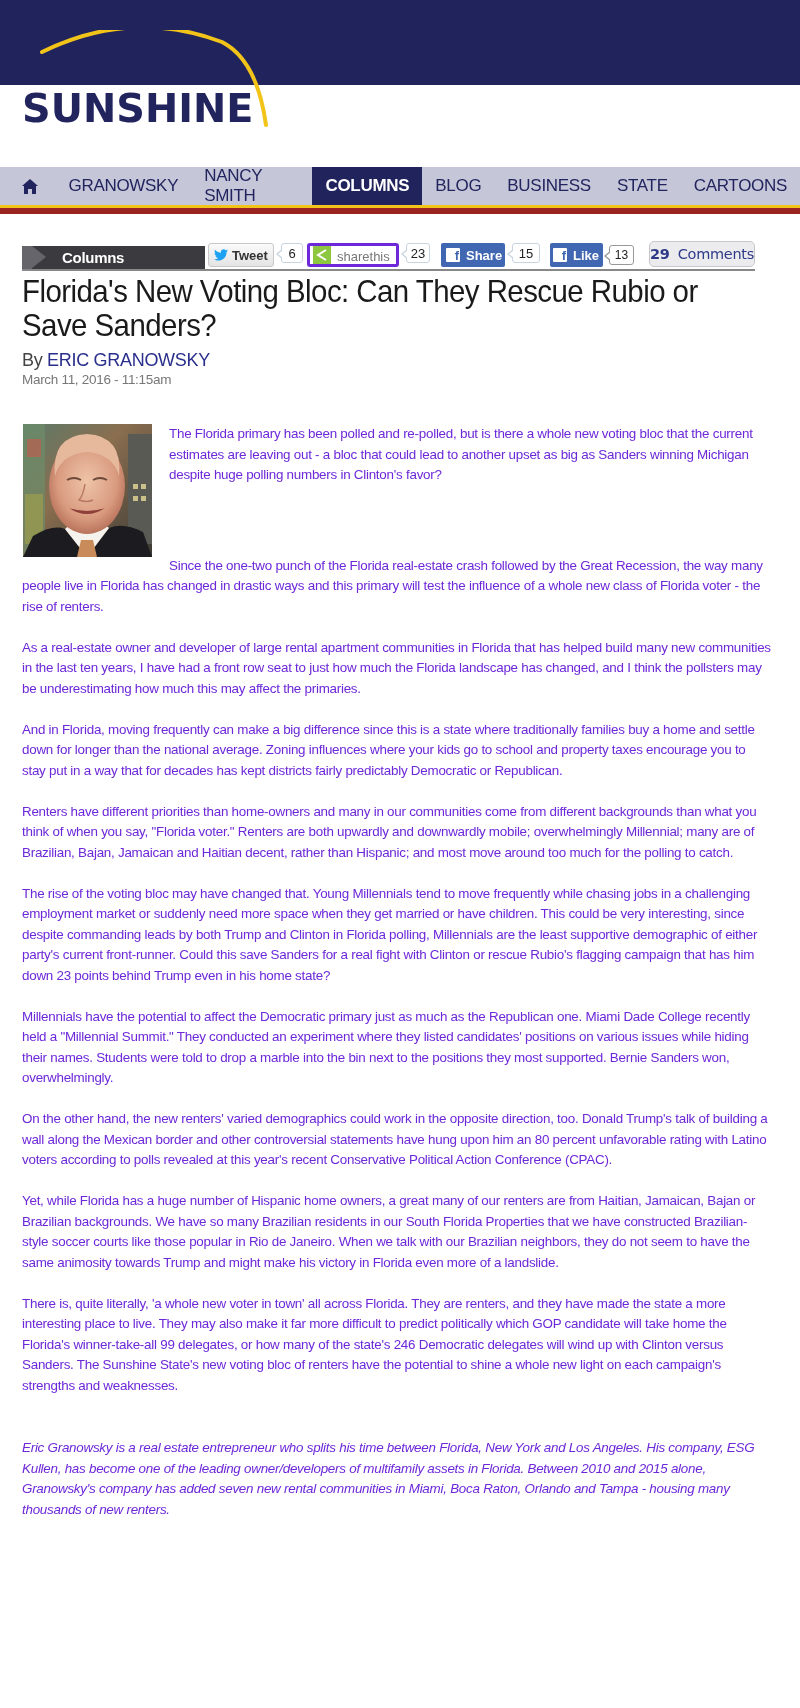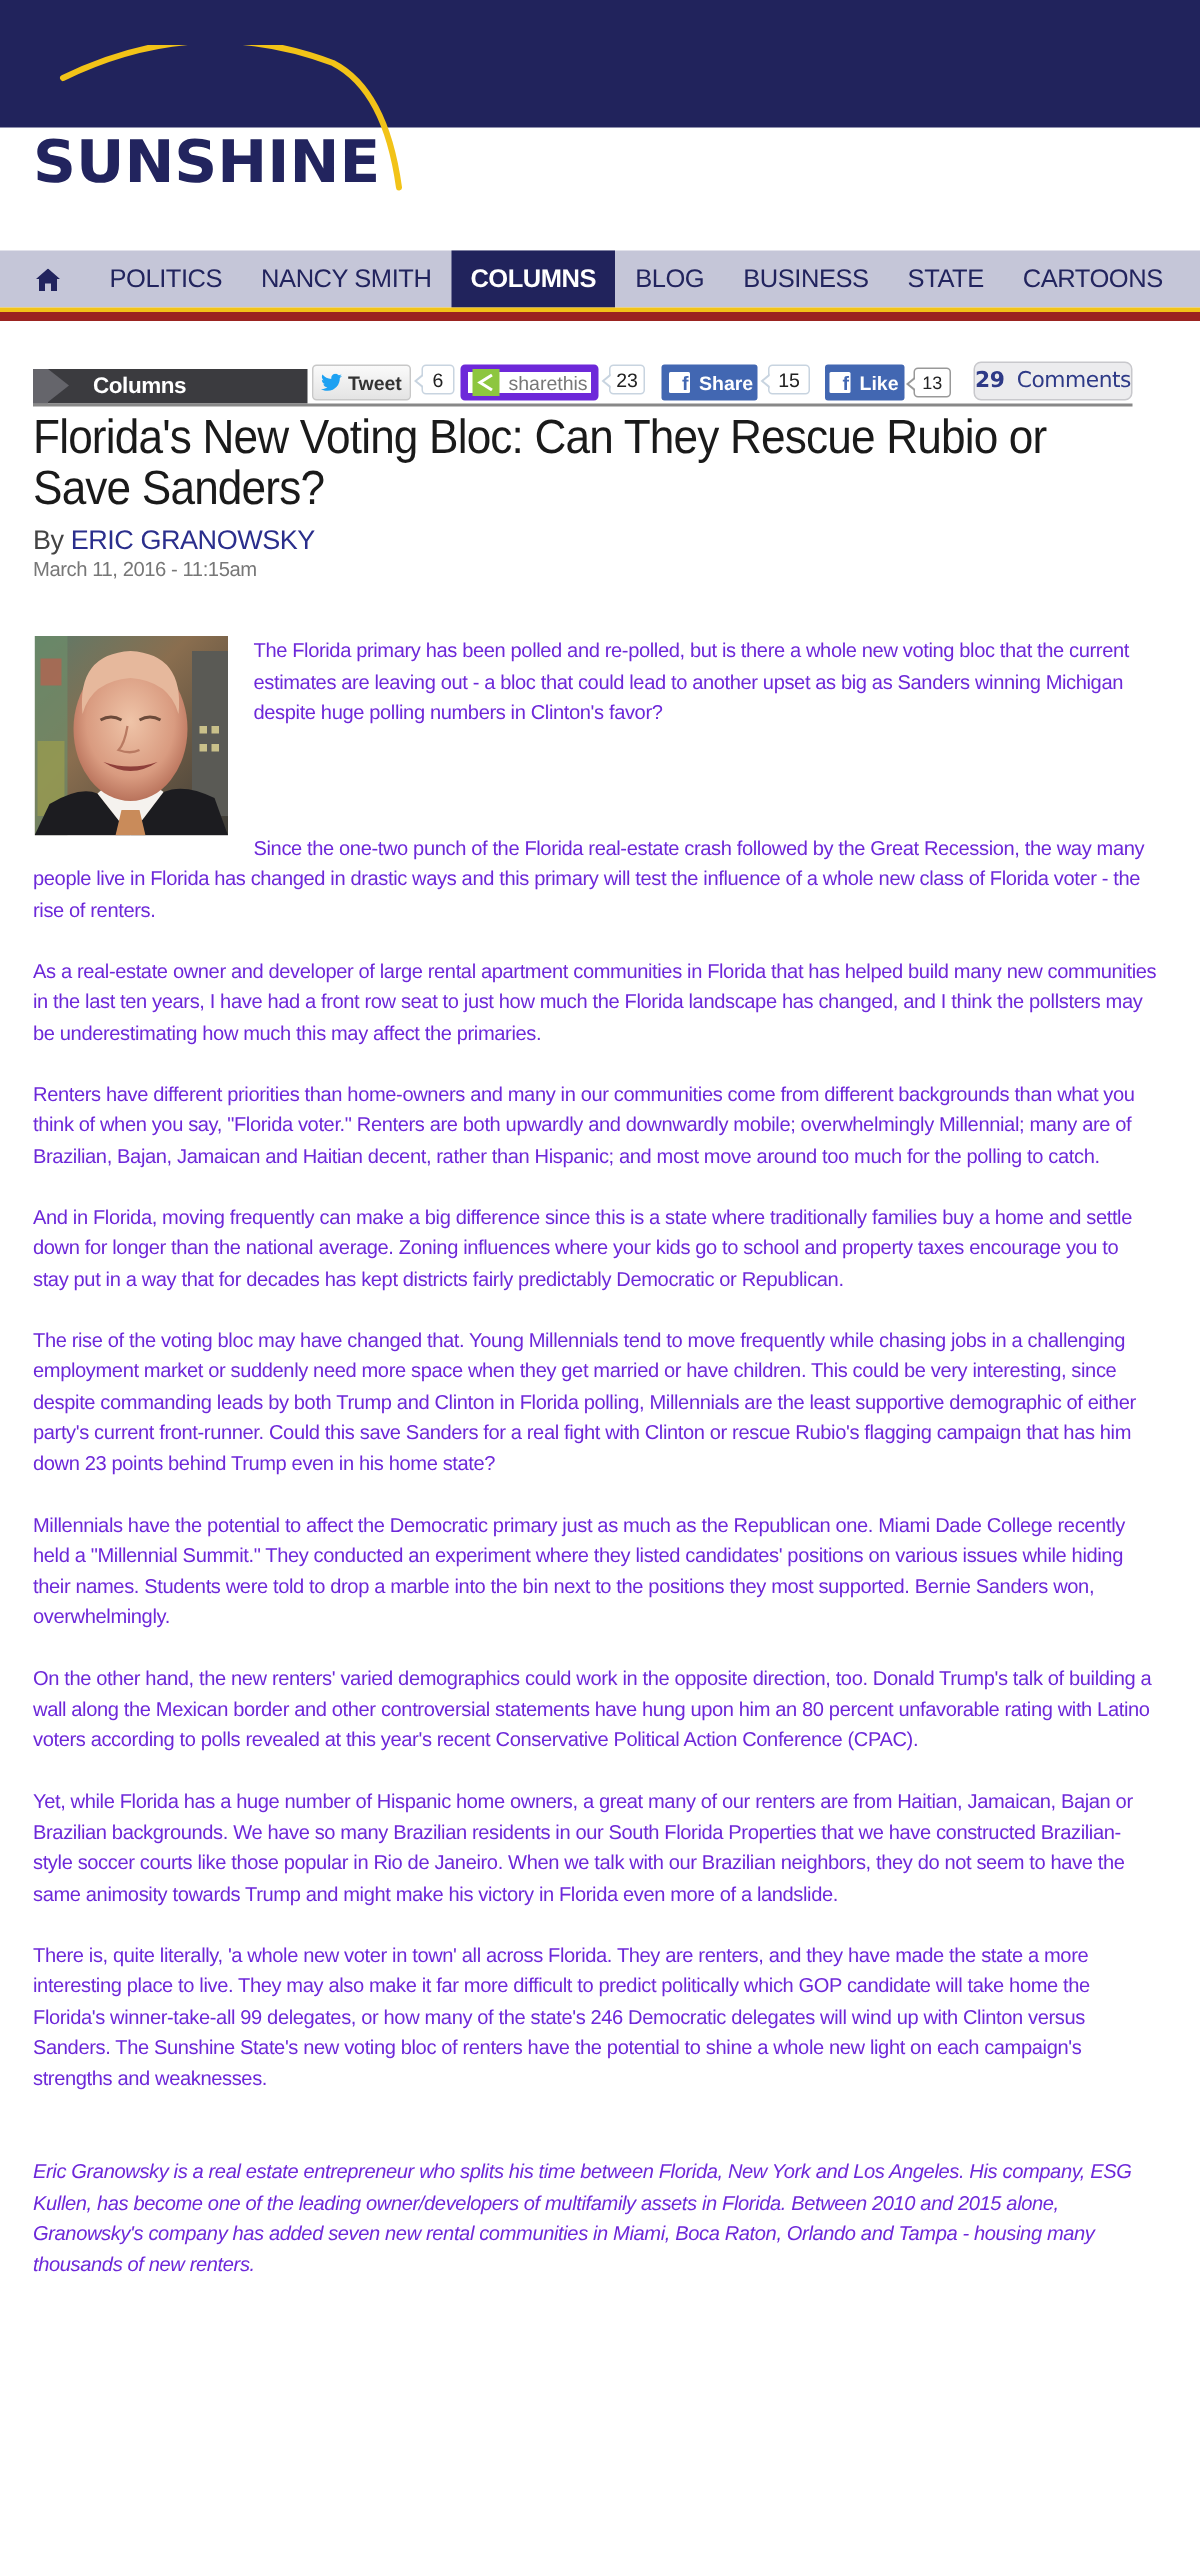--- a/index.html
+++ b/index.html
@@ -31,21 +31,21 @@
   .section-tab .chev-tip { position: absolute; left: 10px; top: 0; width: 0; height: 0; border-top: 11.5px solid transparent; border-bottom: 11.5px solid transparent; border-left: 14px solid #65656b; }
   .section-tab .label { position: absolute; left: 40px; top: 3px; font-size: 15px; font-weight: bold; color: #fff; letter-spacing: -0.3px; }
 
   .sbtn { position: absolute; height: 24px; border-radius: 3px; font-size: 13px; display: flex; align-items: center; cursor: pointer; }
   .tweet { left: 186px; top: 3px; width: 66px; background: linear-gradient(#fafafa, #e4e4e4); border: 1px solid #c8c8c8; color: #333; font-weight: bold; padding-left: 5px; }
   .tweet .bird { margin-right: 4px; }
   .bubble { position: absolute; height: 20px; background: #fff; border: 1px solid #c8d4e0; border-radius: 3px; font-size: 13px; color: #222; display: flex; align-items: center; justify-content: center; }
   .bubble::before { content: ""; position: absolute; left: -6px; top: 5px; border-top: 5px solid transparent; border-bottom: 5px solid transparent; border-right: 6px solid #c8d4e0; }
   .bubble::after { content: ""; position: absolute; left: -4px; top: 6px; border-top: 4px solid transparent; border-bottom: 4px solid transparent; border-right: 5px solid #fff; }
   .b-tweet { left: 259px; top: 3px; width: 22px; }
-  .sharethis { left: 285px; top: 3px; width: 92px; background: #fff; border: 5px solid #6d28d9; color: #777; font-size: 13px; padding-left: 3px; }
+  .sharethis { left: 285px; top: 3px; width: 92px; background: #fff; border: 3px solid #6d28d9; color: #777; font-size: 13px; padding-left: 3px; align-items: flex-end; }
   .sharethis .st-icon { width: 18px; height: 18px; background: #8dc63f; margin-right: 6px; display: flex; align-items: center; justify-content: center; }
   .b-st { left: 384px; top: 3px; width: 24px; }
   .fbshare { left: 419px; top: 3px; width: 64px; background: #4267b2; color: #fff; font-weight: bold; padding-left: 5px; border-radius: 2px; }
   .fbf { width: 14px; height: 14px; background: #fff; color: #4267b2; font-weight: bold; font-size: 13px; display: flex; align-items: flex-end; justify-content: flex-end; border-radius: 1px; margin-right: 6px; padding-right: 1px; line-height: 1; overflow: hidden; font-family: "Liberation Sans", sans-serif; }
   .b-share { left: 490px; top: 3px; width: 28px; }
   .fblike { left: 528px; top: 3px; width: 53px; background: #4267b2; color: #fff; font-weight: bold; padding-left: 3px; border-radius: 2px; }
   .b-like { left: 587px; top: 5px; width: 25px; border-color: #999; font-size: 12px; }
   .b-like::before { border-right-color: #999; }
   .comments { left: 627px; top: 1px; width: 106px; height: 26px; background: #ececee; border: 1px solid #c8c8cc; border-radius: 5px; justify-content: space-between; color: #2e3a87; font-size: 14.5px; font-family: "DejaVu Sans", sans-serif; letter-spacing: -0.3px; }
   .comments b { margin-right: 4px; }
@@ -76,21 +76,21 @@
   </div>
 </div>
 
 <div class="nav">
   <div class="items">
     <div class="home">
       <svg width="16" height="15" viewBox="0 0 16 15">
         <path d="M8 0 L16 7 L14 7 L14 15 L10 15 L10 10 L6 10 L6 15 L2 15 L2 7 L0 7 Z" fill="#22245e"></path>
       </svg>
     </div>
-    <div class="item">POLITICS</div>
+    <div class="item">GRANOWSKY</div>
     <div class="item">NANCY SMITH</div>
     <div class="item active">COLUMNS</div>
     <div class="item">BLOG</div>
     <div class="item">BUSINESS</div>
     <div class="item">STATE</div>
     <div class="item">CARTOONS</div>
   </div>
 </div>
 <div class="nav-stripe-y"></div>
 <div class="nav-stripe-r"></div>
@@ -180,21 +180,21 @@
     <path d="M70 56 Q77 52 84 56" stroke="#6b4a3a" stroke-width="2" fill="none"></path>
     <path d="M46 84 Q64 96 82 84 Q64 90 46 84" fill="#8e3f3a"></path>
     <path d="M62 60 Q60 72 56 76 Q64 79 70 76" stroke="#b97a62" stroke-width="1.5" fill="none"></path>
   </svg>
 </div>
 
 <div class="article">
   <p class="lead">The Florida primary has been polled and re-polled, but is there a whole new voting bloc that the current estimates are leaving out - a bloc that could lead to another upset as big as Sanders winning Michigan despite huge polling numbers in Clinton's favor?</p>
   <p style="text-indent:147px; margin-top:-22px;"><span>Since the one-two punch of the Florida real-estate crash followed by the Great Recession, the way many people live in Florida has changed in drastic ways and this primary will test the influence of a whole new class of Florida voter - the rise of renters.</span></p>
   <p>As a real-estate owner and developer of large rental apartment communities in Florida that has helped build many new communities in the last ten years, I have had a front row seat to just how much the Florida landscape has changed, and I think the pollsters may be underestimating how much this may affect the primaries.</p>
+  <p>And in Florida, moving frequently can make a big difference since this is a state where traditionally families buy a home and settle down for longer than the national average. Zoning influences where your kids go to school and property taxes encourage you to stay put in a way that for decades has kept districts fairly predictably Democratic or Republican.</p>
   <p>Renters have different priorities than home-owners and many in our communities come from different backgrounds than what you think of when you say, "Florida voter." Renters are both upwardly and downwardly mobile; overwhelmingly Millennial; many are of Brazilian, Bajan, Jamaican and Haitian decent, rather than Hispanic; and most move around too much for the polling to catch.</p>
-  <p>And in Florida, moving frequently can make a big difference since this is a state where traditionally families buy a home and settle down for longer than the national average. Zoning influences where your kids go to school and property taxes encourage you to stay put in a way that for decades has kept districts fairly predictably Democratic or Republican.</p>
   <p>The rise of the voting bloc may have changed that. Young Millennials tend to move frequently while chasing jobs in a challenging employment market or suddenly need more space when they get married or have children. This could be very interesting, since despite commanding leads by both Trump and Clinton in Florida polling, Millennials are the least supportive demographic of either party's current front-runner. Could this save Sanders for a real fight with Clinton or rescue Rubio's flagging campaign that has him down 23 points behind Trump even in his home state?</p>
   <p>Millennials have the potential to affect the Democratic primary just as much as the Republican one. Miami Dade College recently held a "Millennial Summit." They conducted an experiment where they listed candidates' positions on various issues while hiding their names. Students were told to drop a marble into the bin next to the positions they most supported. Bernie Sanders won, overwhelmingly.</p>
   <p>On the other hand, the new renters' varied demographics could work in the opposite direction, too. Donald Trump's talk of building a wall along the Mexican border and other controversial statements have hung upon him an 80 percent unfavorable rating with Latino voters according to polls revealed at this year's recent Conservative Political Action Conference (CPAC).</p>
   <p>Yet, while Florida has a huge number of Hispanic home owners, a great many of our renters are from Haitian, Jamaican, Bajan or Brazilian backgrounds. We have so many Brazilian residents in our South Florida Properties that we have constructed Brazilian-style soccer courts like those popular in Rio de Janeiro. When we talk with our Brazilian neighbors, they do not seem to have the same animosity towards Trump and might make his victory in Florida even more of a landslide.</p>
   <p>There is, quite literally, 'a whole new voter in town' all across Florida. They are renters, and they have made the state a more interesting place to live. They may also make it far more difficult to predict politically which GOP candidate will take home the Florida's winner-take-all 99 delegates, or how many of the state's 246 Democratic delegates will wind up with Clinton versus Sanders. The Sunshine State's new voting bloc of renters have the potential to shine a whole new light on each campaign's strengths and weaknesses.</p>
   <p class="bio">Eric Granowsky is a real estate entrepreneur who splits his time between Florida, New York and Los Angeles. His company, ESG Kullen, has become one of the leading owner/developers of multifamily assets in Florida. Between 2010 and 2015 alone, Granowsky's company has added seven new rental communities in Miami, Boca Raton, Orlando and Tampa - housing many thousands of new renters.</p>
 </div>
 
 </body></html>

